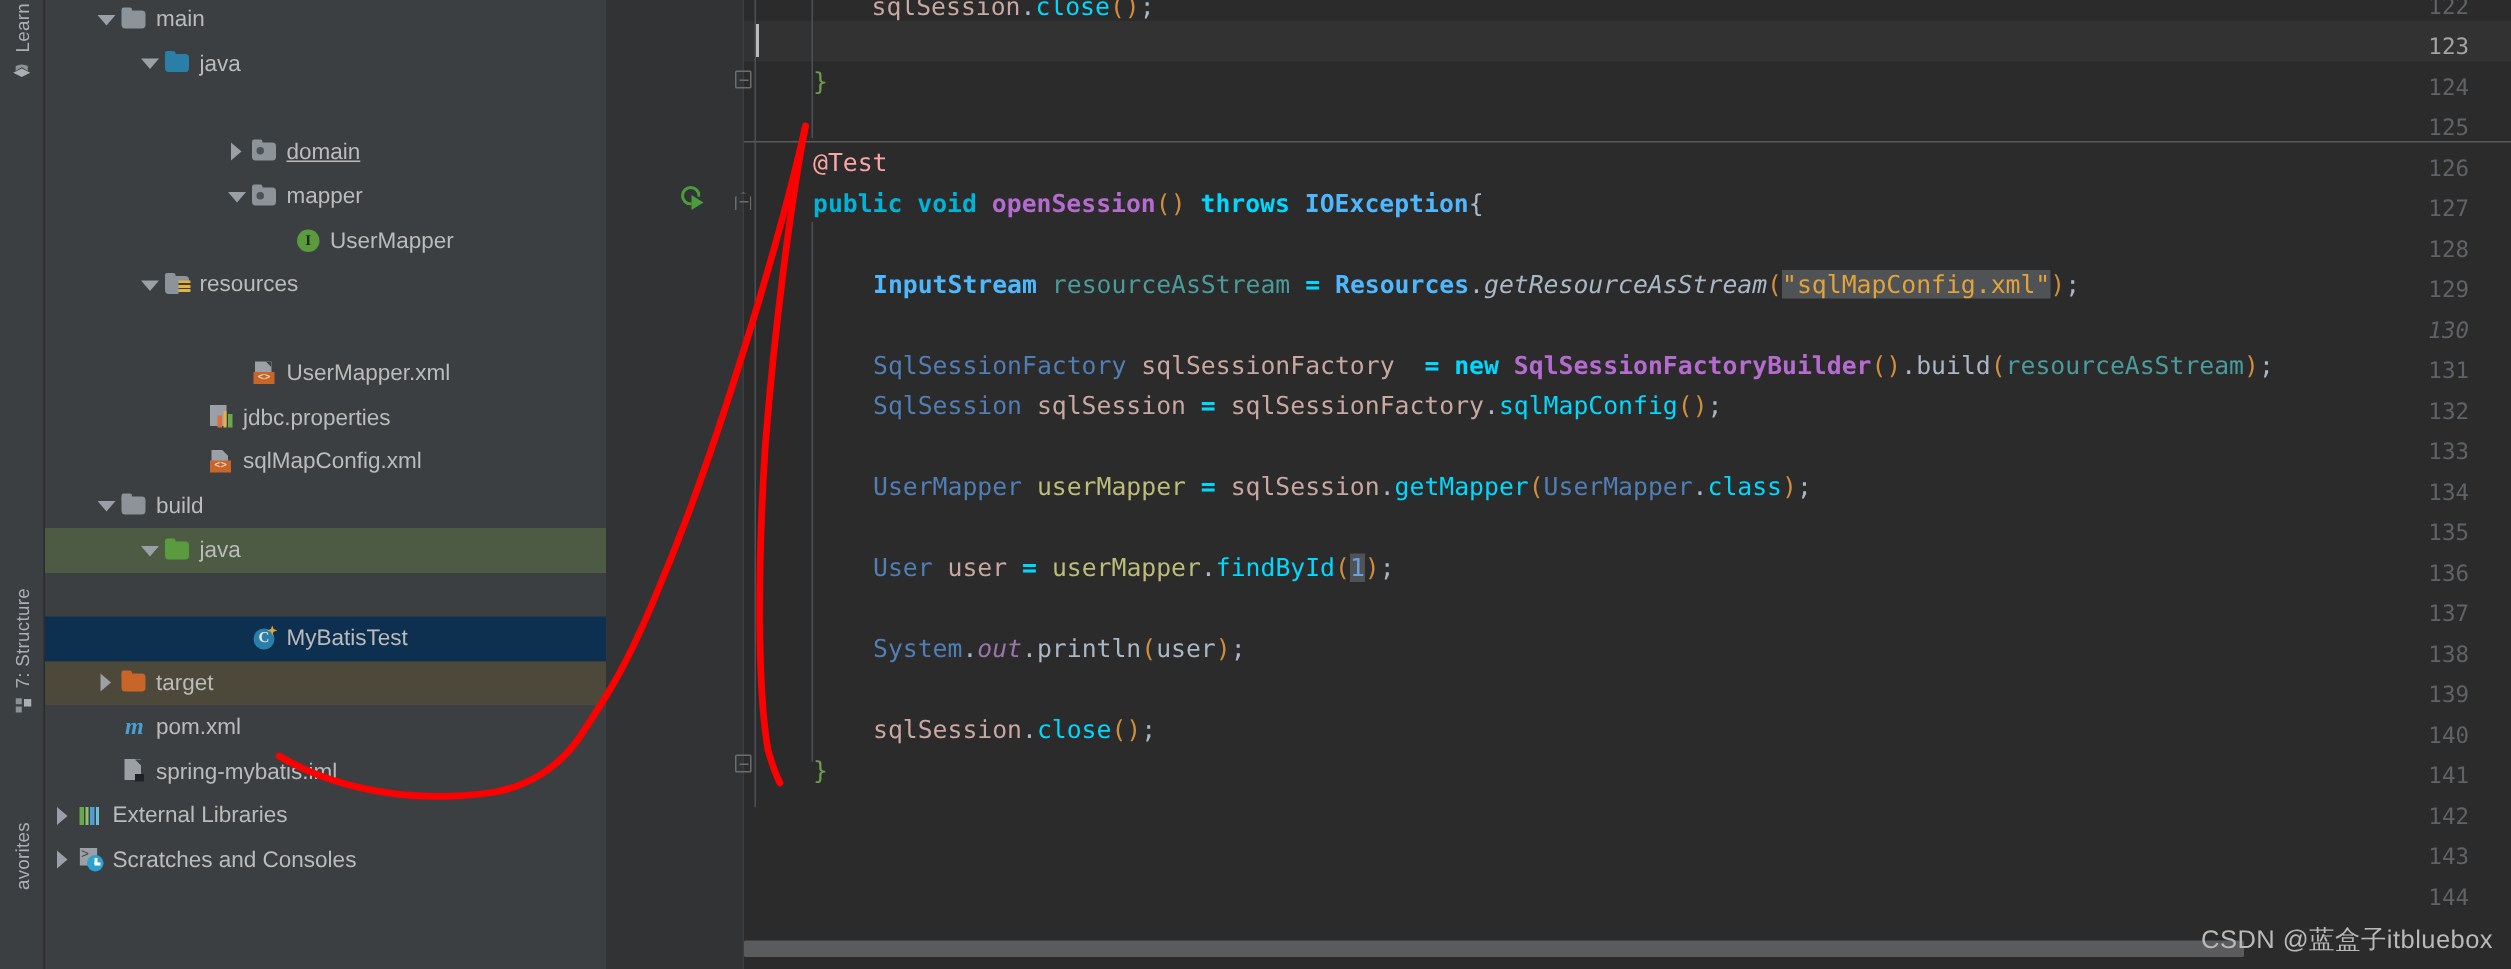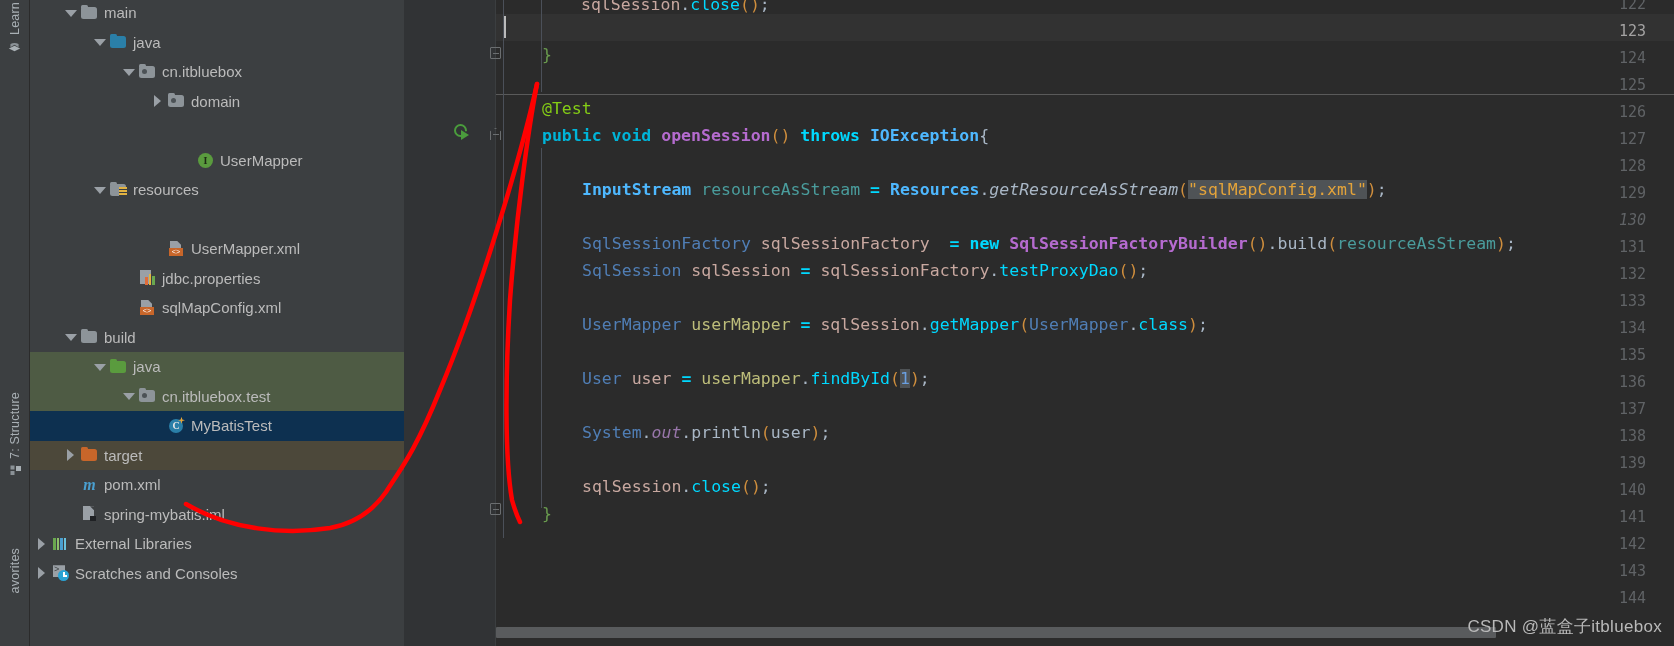--- a/index.html
+++ b/index.html
@@ -173,21 +173,21 @@
   .kwc  { color:#00d9ff; }
   .type { color:#507eb5; }
   .type2{ color:#4eb8ff; }
   .field{ color:#9876aa; }
   .meth { color:#b56bcf; }
   .var2 { color:#c8a8a0; }
   .var3 { color:#4a9c9c; }
   .varY { color:#bdbd7a; }
   .strhl{ color:#e3a33a; background:#4f5356; }
   .num  { color:#6a9fe0; background:#4f5356; }
-  .ann  { color:#84cc16; }
+  .ann  { color:#fca5a5; }
   .brc  { color:#cf8e3d; }
   .bracegreen { color:#6a9c4f; }
   .punct{ color:#a9b7c6; }
   .it   { font-style:italic; }
   .bold { font-weight:bold; }
 
   
   .hscroll { position:absolute; left:92px; bottom:8px; width:1000px; height:11px; background:#595b5d; border-radius:1px;}
 
   
@@ -245,39 +245,39 @@
       </div>
       <div class="row" style="position: absolute; left: 0px; right: 0px; top: 27.5px;">
         <div style="width: 64px; flex: 0 0 auto;"></div>
         <div class="arrow down"></div>
         <div class="ico blue">
           <div class="f-tab"></div>
           <div class="f-base"></div>
         </div>
         <div class="lbl">java</div>
       </div>
-      <div class="row" style="position: absolute; left: 0px; right: 0px; top: 57px;">
-        <div style="width: 93px; flex: 0 0 auto;"></div>
-        <div class="arrow down"></div>
-        <div class="ico gray pkg">
-          <div class="f-tab"></div>
-          <div class="f-base"></div>
-          <div class="dot"></div>
-        </div>
-        <div class="lbl">cn.itbluebox</div>
-      </div>
-      <div class="row" style="position: absolute; left: 0px; right: 0px; top: 86.5px;">
+      <div class="row" style="position: absolute; left: 0px; right: 0px; top: 86.5px; text-decoration: underline;">
         <div style="width: 122px; flex: 0 0 auto;"></div>
         <div class="arrow right"></div>
         <div class="ico gray pkg">
           <div class="f-tab"></div>
           <div class="f-base"></div>
           <div class="dot"></div>
         </div>
         <div class="lbl">domain</div>
+      </div>
+      <div class="row" style="position: absolute; left: 0px; right: 0px; top: 116px;">
+        <div style="width: 122px; flex: 0 0 auto;"></div>
+        <div class="arrow down"></div>
+        <div class="ico gray pkg">
+          <div class="f-tab"></div>
+          <div class="f-base"></div>
+          <div class="dot"></div>
+        </div>
+        <div class="lbl">mapper</div>
       </div>
       <div class="row" style="position: absolute; left: 0px; right: 0px; top: 145.5px;">
         <div style="width: 151px; flex: 0 0 auto;"></div>
         <div class="arrow none"></div>
         <div class="ico">
           <div class="iface">I</div>
         </div>
         <div class="lbl">UserMapper</div>
       </div>
       <div class="row" style="position: absolute; left: 0px; right: 0px; top: 175px;">
@@ -331,30 +331,20 @@
         <div class="lbl">build</div>
       </div>
       <div class="row sel-green" style="position: absolute; left: 0px; right: 0px; top: 352px;">
         <div style="width: 64px; flex: 0 0 auto;"></div>
         <div class="arrow down"></div>
         <div class="ico green">
           <div class="f-tab"></div>
           <div class="f-base"></div>
         </div>
         <div class="lbl">java</div>
-      </div>
-      <div class="row sel-green" style="position: absolute; left: 0px; right: 0px; top: 381.5px;">
-        <div style="width: 93px; flex: 0 0 auto;"></div>
-        <div class="arrow down"></div>
-        <div class="ico gray pkg">
-          <div class="f-tab"></div>
-          <div class="f-base"></div>
-          <div class="dot"></div>
-        </div>
-        <div class="lbl">cn.itbluebox.test</div>
       </div>
       <div class="row sel-blue" style="position: absolute; left: 0px; right: 0px; top: 411px;">
         <div style="width: 122px; flex: 0 0 auto;"></div>
         <div class="arrow none"></div>
         <div class="ico clsico">
           <div class="circ">C</div>
           <div class="spark"></div>
         </div>
         <div class="lbl">MyBatisTest</div>
       </div>
@@ -477,21 +467,21 @@
       <div class="cline" style="top:122px; left:46px;"><span class="kw2 bold">public</span> <span class="kw2 bold">void</span> <span class="meth bold">openSession</span><span class="brc">()</span> <span class="kwc bold">throws</span> <span class="type2 bold">IOException</span><span class="punct">{</span></div>
 
       <div class="cline" style="top:149px; left:8px;"></div>
 
       <div class="cline" style="top:176px; left:86px;"><span class="type2 bold">InputStream</span> <span class="var3">resourceAsStream</span> <span class="kwc bold">=</span> <span class="type2 bold">Resources</span><span class="punct">.</span><span class="it">getResourceAsStream</span><span class="brc">(</span><span class="strhl">"sqlMapConfig.xml"</span><span class="brc">)</span><span class="punct">;</span></div>
 
       <div class="cline" style="top:203px; left:8px;"></div>
 
       <div class="cline" style="top:230px; left:86px;"><span class="type">SqlSessionFactory</span> <span class="var2">sqlSessionFactory</span>  <span class="kwc bold">=</span> <span class="kwc bold">new</span> <span class="meth bold">SqlSessionFactoryBuilder</span><span class="brc">()</span><span class="punct">.</span><span class="punct">build</span><span class="brc">(</span><span class="var3">resourceAsStream</span><span class="brc">)</span><span class="punct">;</span></div>
 
-      <div class="cline" style="top:257px; left:86px;"><span class="type">SqlSession</span> <span class="var2">sqlSession</span> <span class="kwc bold">=</span> <span class="var2">sqlSessionFactory</span><span class="punct">.</span><span class="kwc">testProxyDao</span><span class="brc">()</span><span class="punct">;</span></div>
+      <div class="cline" style="top:257px; left:86px;"><span class="type">SqlSession</span> <span class="var2">sqlSession</span> <span class="kwc bold">=</span> <span class="var2">sqlSessionFactory</span><span class="punct">.</span><span class="kwc">sqlMapConfig</span><span class="brc">()</span><span class="punct">;</span></div>
 
       <div class="cline" style="top:284px; left:8px;"></div>
 
       <div class="cline" style="top:311px; left:86px;"><span class="type">UserMapper</span> <span class="varY">userMapper</span> <span class="kwc bold">=</span> <span class="var2">sqlSession</span><span class="punct">.</span><span class="kwc">getMapper</span><span class="brc">(</span><span class="type">UserMapper</span><span class="punct">.</span><span class="kwc">class</span><span class="brc">)</span><span class="punct">;</span></div>
 
       <div class="cline" style="top:338px; left:8px;"></div>
 
       <div class="cline" style="top:365px; left:86px;"><span class="type">User</span> <span class="var2">user</span> <span class="kwc bold">=</span> <span class="varY">userMapper</span><span class="punct">.</span><span class="kwc">findById</span><span class="brc">(</span><span class="num">1</span><span class="brc">)</span><span class="punct">;</span></div>
 
       <div class="cline" style="top:392px; left:8px;"></div>

